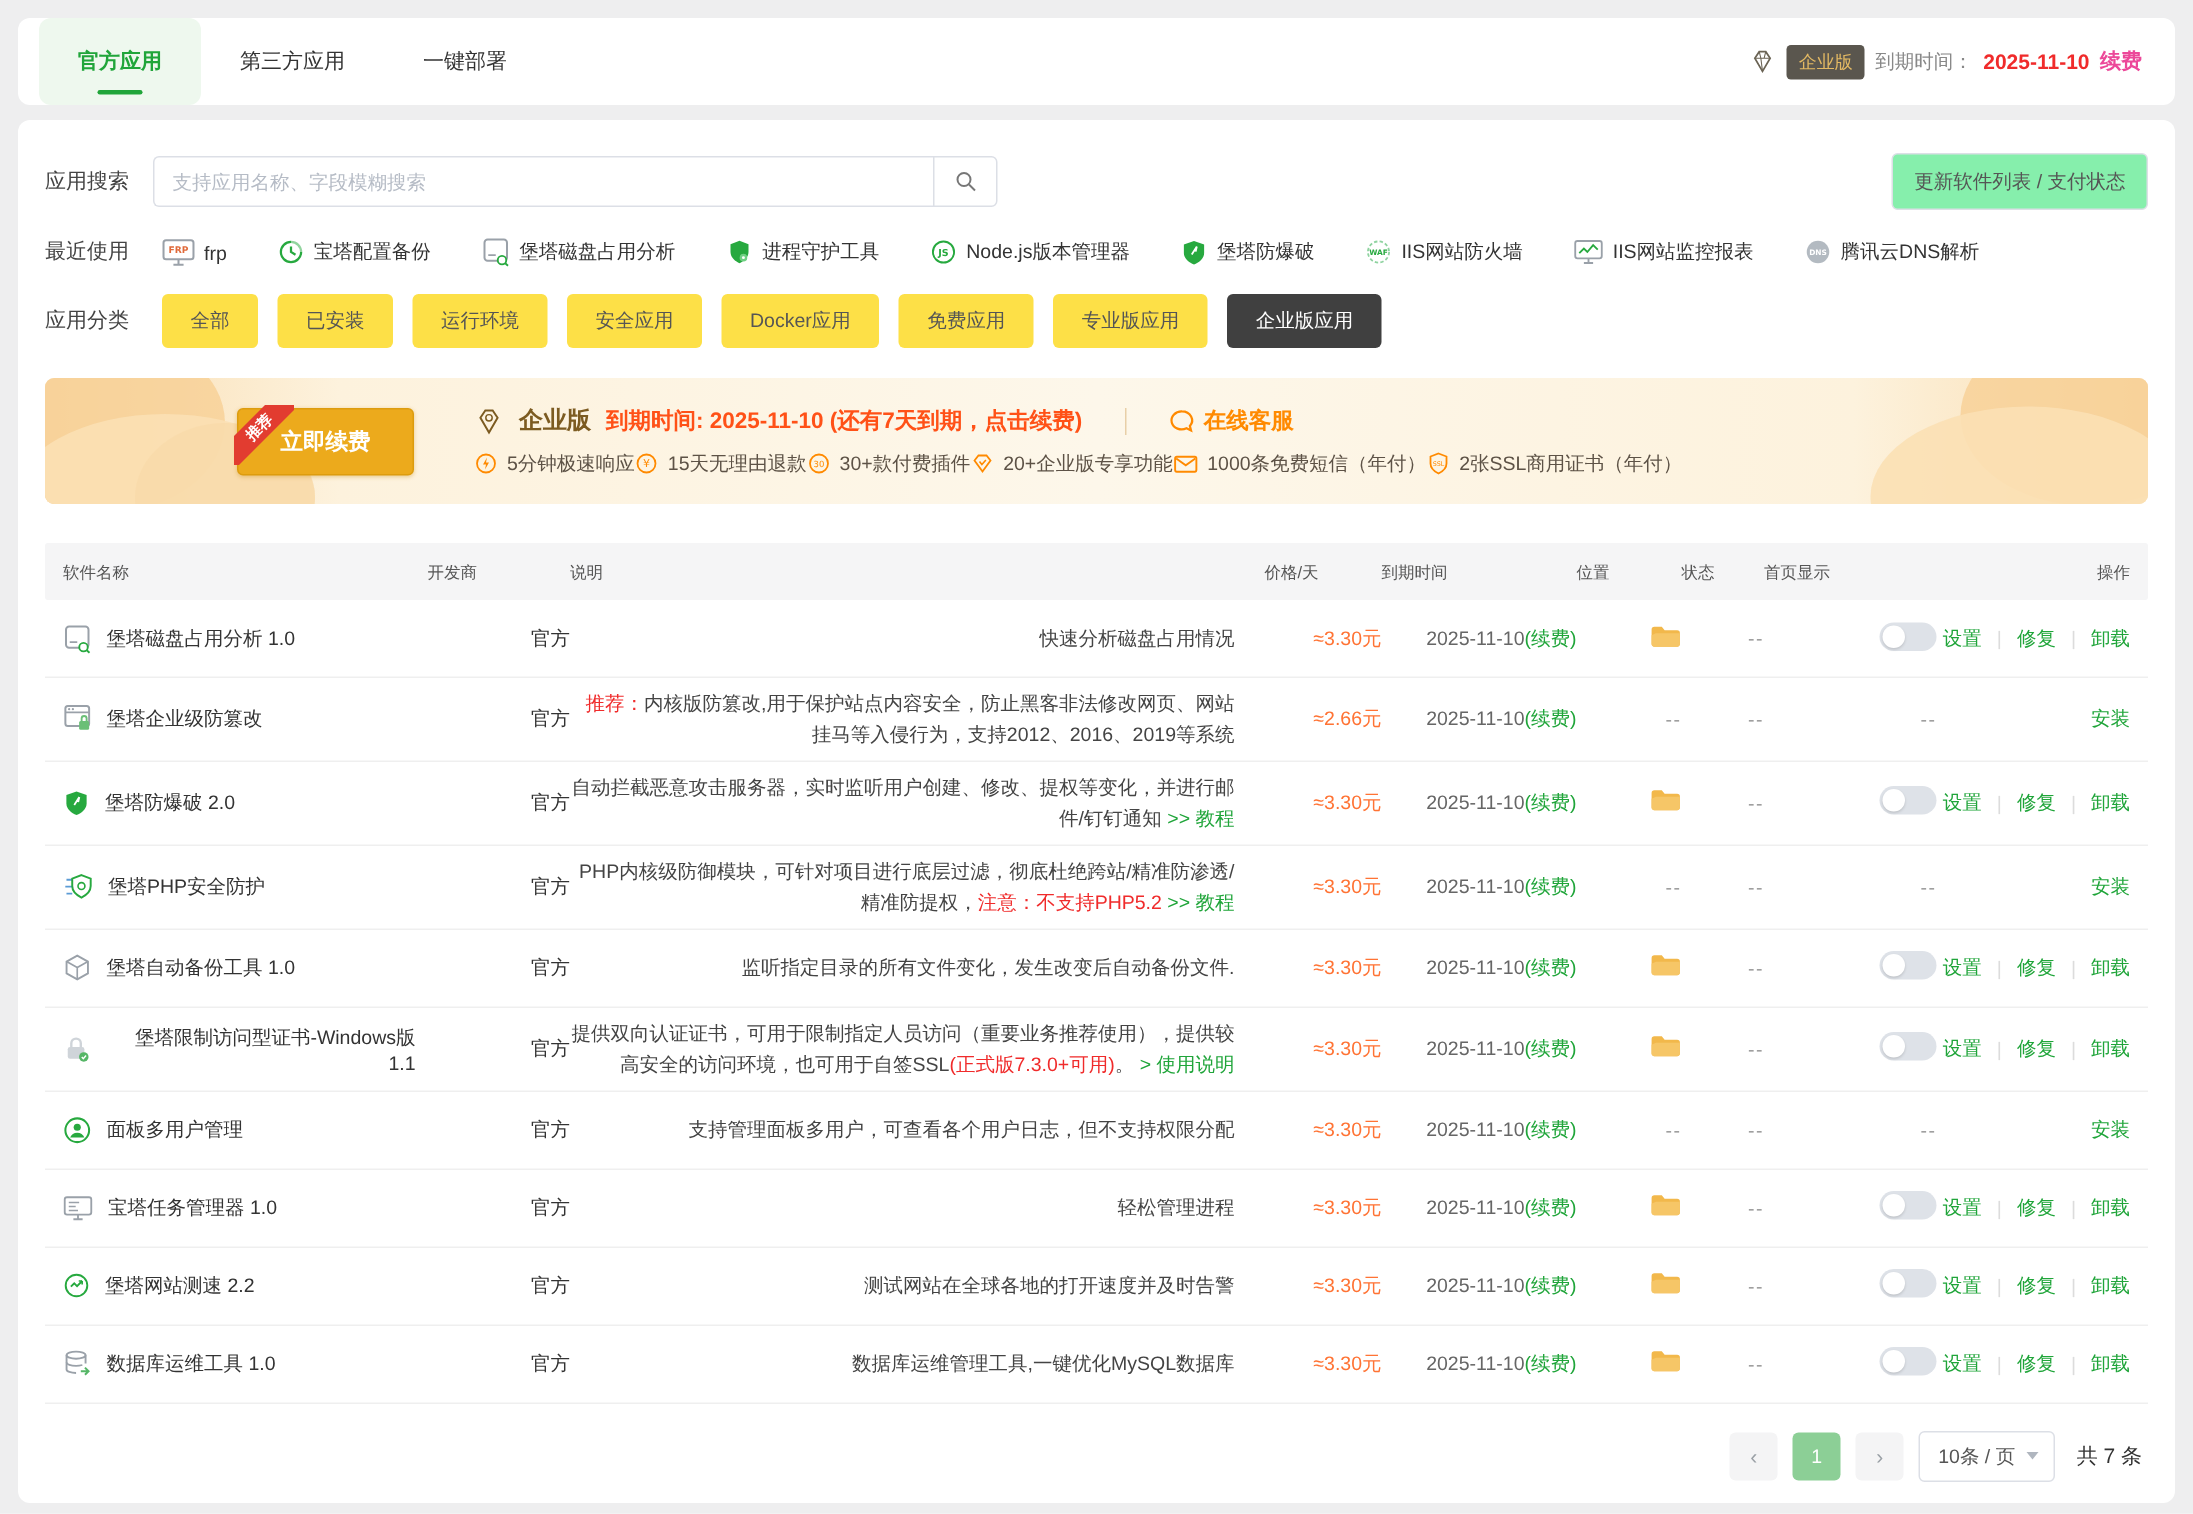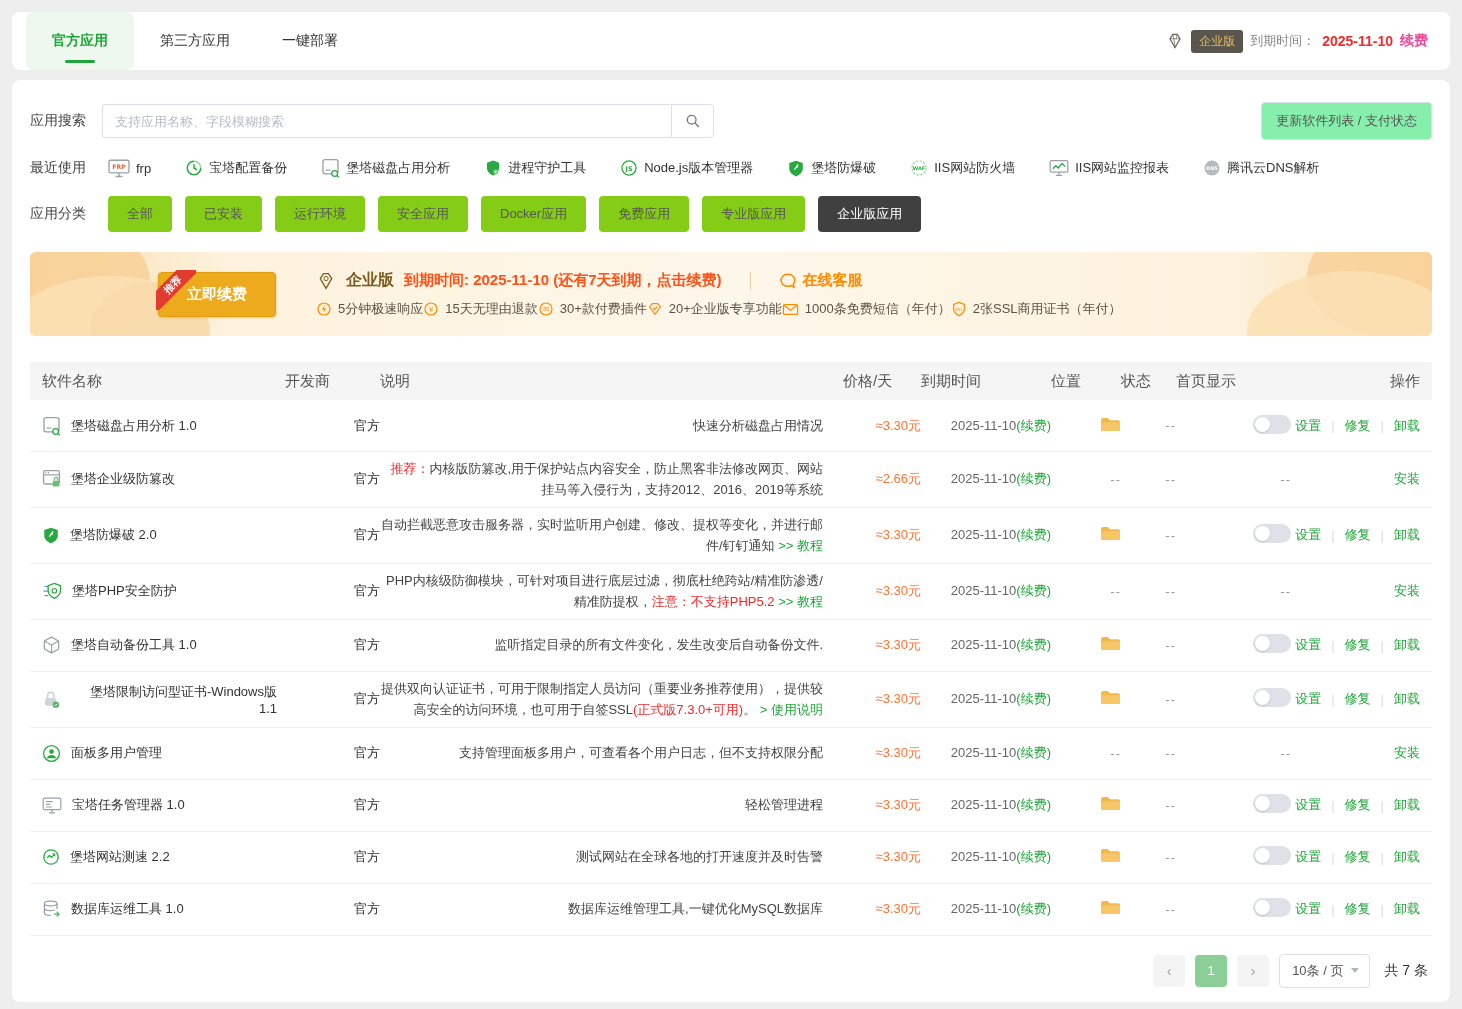--- a/index.html
+++ b/index.html
@@ -15,35 +15,35 @@
   .license .badge { background:#5a564e; color:#e3b963; font-size:12px; padding:3px 8px; border-radius:3px; }
   .license .exp-label { color:#888; }
   .license .exp-date { color:#f02b2b; font-weight:bold; font-size:14px; }
   .license .renew { color:#ec4899; font-weight:bold; font-size:14px; cursor:pointer; }
 
   
   .card { margin:10px 12px 12px 12px; background:#fff; border-radius:8px; padding:18px 18px 14px 18px; min-height:898px; }
 
   .search-row { display:flex; align-items:center; margin:4px 0 18px 0; }
   .search-label { font-size:14px; color:#444; margin-right:16px; }
-  .search-box { display:flex; width:612px; height:34px; }
+  .search-box { display:flex; width:563px; height:34px; }
   .search-input { flex:1; border:1px solid #dcdfe6; border-right:none; border-radius:4px 0 0 4px; padding:0 12px; font-size:13px; color:#333; outline:none; }
   .search-input::placeholder { color:#b6bcc6; }
   .search-btn { width:43px; border:1px solid #dcdfe6; border-radius:0 4px 4px 0; background:#fff; display:flex; align-items:center; justify-content:center; cursor:pointer; }
   .update-btn { margin-left:auto; border:1px solid #dcdfe6; background:#86efac; color:#555; font-size:13px; padding:9px 14px; border-radius:4px; cursor:pointer; }
 
   .recent-row { display:flex; align-items:center; margin-bottom:18px; }
   .row-label { font-size:14px; color:#444; width:62px; flex:none; margin-right:16px; }
   .recent-items { display:flex; align-items:center; gap:34px; }
   .recent-item { display:flex; align-items:center; gap:6px; font-size:13px; color:#333; cursor:pointer; }
   .recent-item svg { display:block; }
 
   .cat-row { display:flex; align-items:center; margin-bottom:20px; }
   .cat-items { display:flex; gap:13px; }
-  .cat-btn { background:#84cc16; border:none; color:#555; font-size:13px; padding:9px 19px; border-radius:4px; cursor:pointer; }
+  .cat-btn { background:#fde047; border:none; color:#555; font-size:13px; padding:9px 19px; border-radius:4px; cursor:pointer; }
   .cat-btn.active { background:#404040; color:#fff; }
 
   
   .banner { position:relative; height:84px; border-radius:6px; overflow:hidden; margin-bottom:26px;
             background:linear-gradient(90deg,#f9dcae 0%,#fdf2dd 14%,#fdf7ea 50%,#fdf2dd 86%,#f9dcae 100%); }
   .blob { position:absolute; border-radius:50%; }
   .b1 { left:-40px; top:-30px; width:160px; height:120px; background:#f7cf95; opacity:.8; }
   .b2 { left:-20px; bottom:-50px; width:200px; height:110px; background:#fbe0b4; opacity:.9; }
   .b3 { left:60px; top:30px; width:120px; height:100px; background:#f9d9a6; opacity:.6; }
   .b4 { right:-45px; top:-35px; width:170px; height:120px; background:#f7cf95; opacity:.8; }
@@ -56,21 +56,21 @@
   .banner-line1 { display:flex; align-items:center; gap:10px; margin-bottom:9px; }
   .edition-name { color:#7c5b21; font-size:16px; font-weight:bold; }
   .expiry-warn { color:#ff5117; font-size:15px; font-weight:bold; }
   .v-div { width:1px; height:18px; background:#e8cfa7; margin:0 18px; }
   .support { display:flex; align-items:center; gap:6px; color:#ff8a00; font-size:15px; font-weight:bold; cursor:pointer; }
   .banner-line2 { display:flex; align-items:center; }
   .feature { display:flex; align-items:center; gap:6px; font-size:13px; color:#5d5246; }
 
   
   .tbl-header, .tbl-row { display:grid; grid-template-columns:255px 95px 463px 78px 130px 70px 55px 115px 1fr; align-items:center; }
-  .tbl-header { background:#f5f5f6; height:38px; font-size:15px; color:#555; border-radius:2px; }
+  .tbl-header { background:#f5f5f6; height:38px; font-size:11px; color:#555; border-radius:2px; }
   .tbl-header > div:last-child { text-align:right; padding-right:12px; }
   .tbl-header > div:first-child { padding-left:12px; }
   .tbl-row { border-bottom:1px solid #efefef; min-height:52px; padding:6px 0; font-size:13px; color:#333;text-align:right; }
   .cell-name { display:flex; align-items:center; gap:10px; padding-left:12px; padding-right:8px; }
   .cell-name svg { flex:none; }
   .cell-desc { padding-right:20px; line-height:1.65; color:#444; }
   .seg-r { color:#f02b2b; }
   .seg-g { color:#20a53a; cursor:pointer; }
   .cell-price { color:#ff7334; }
   .cell-date { color:#666; }

